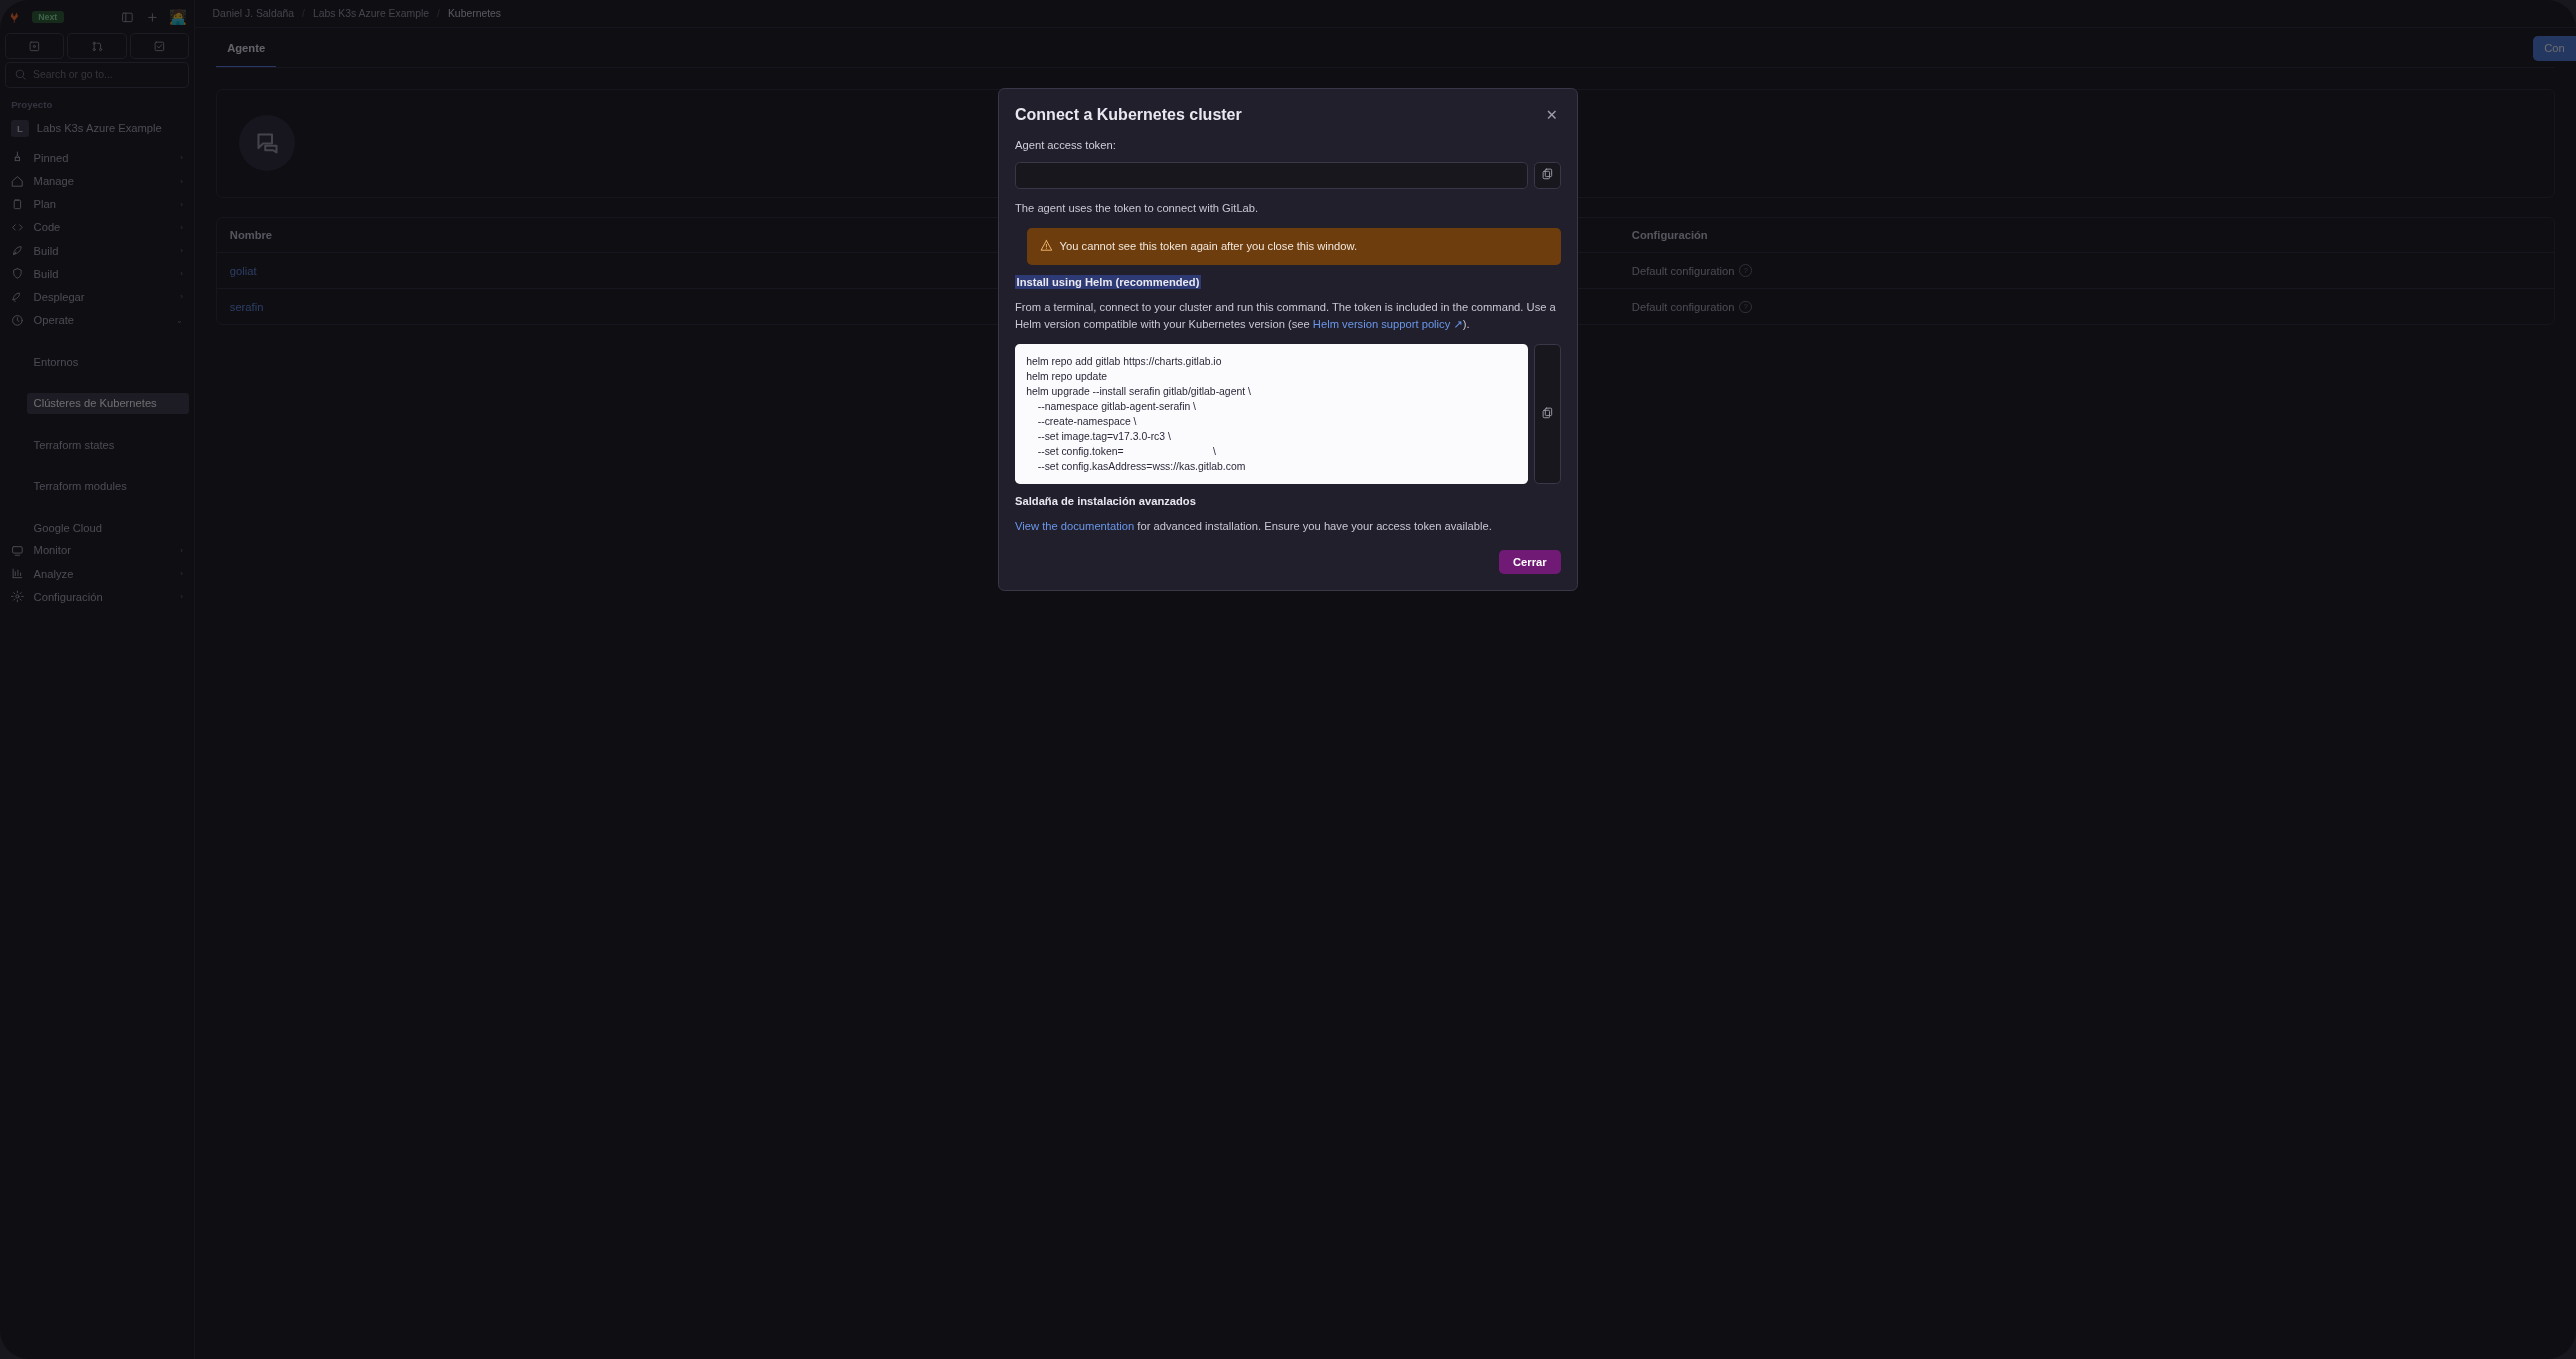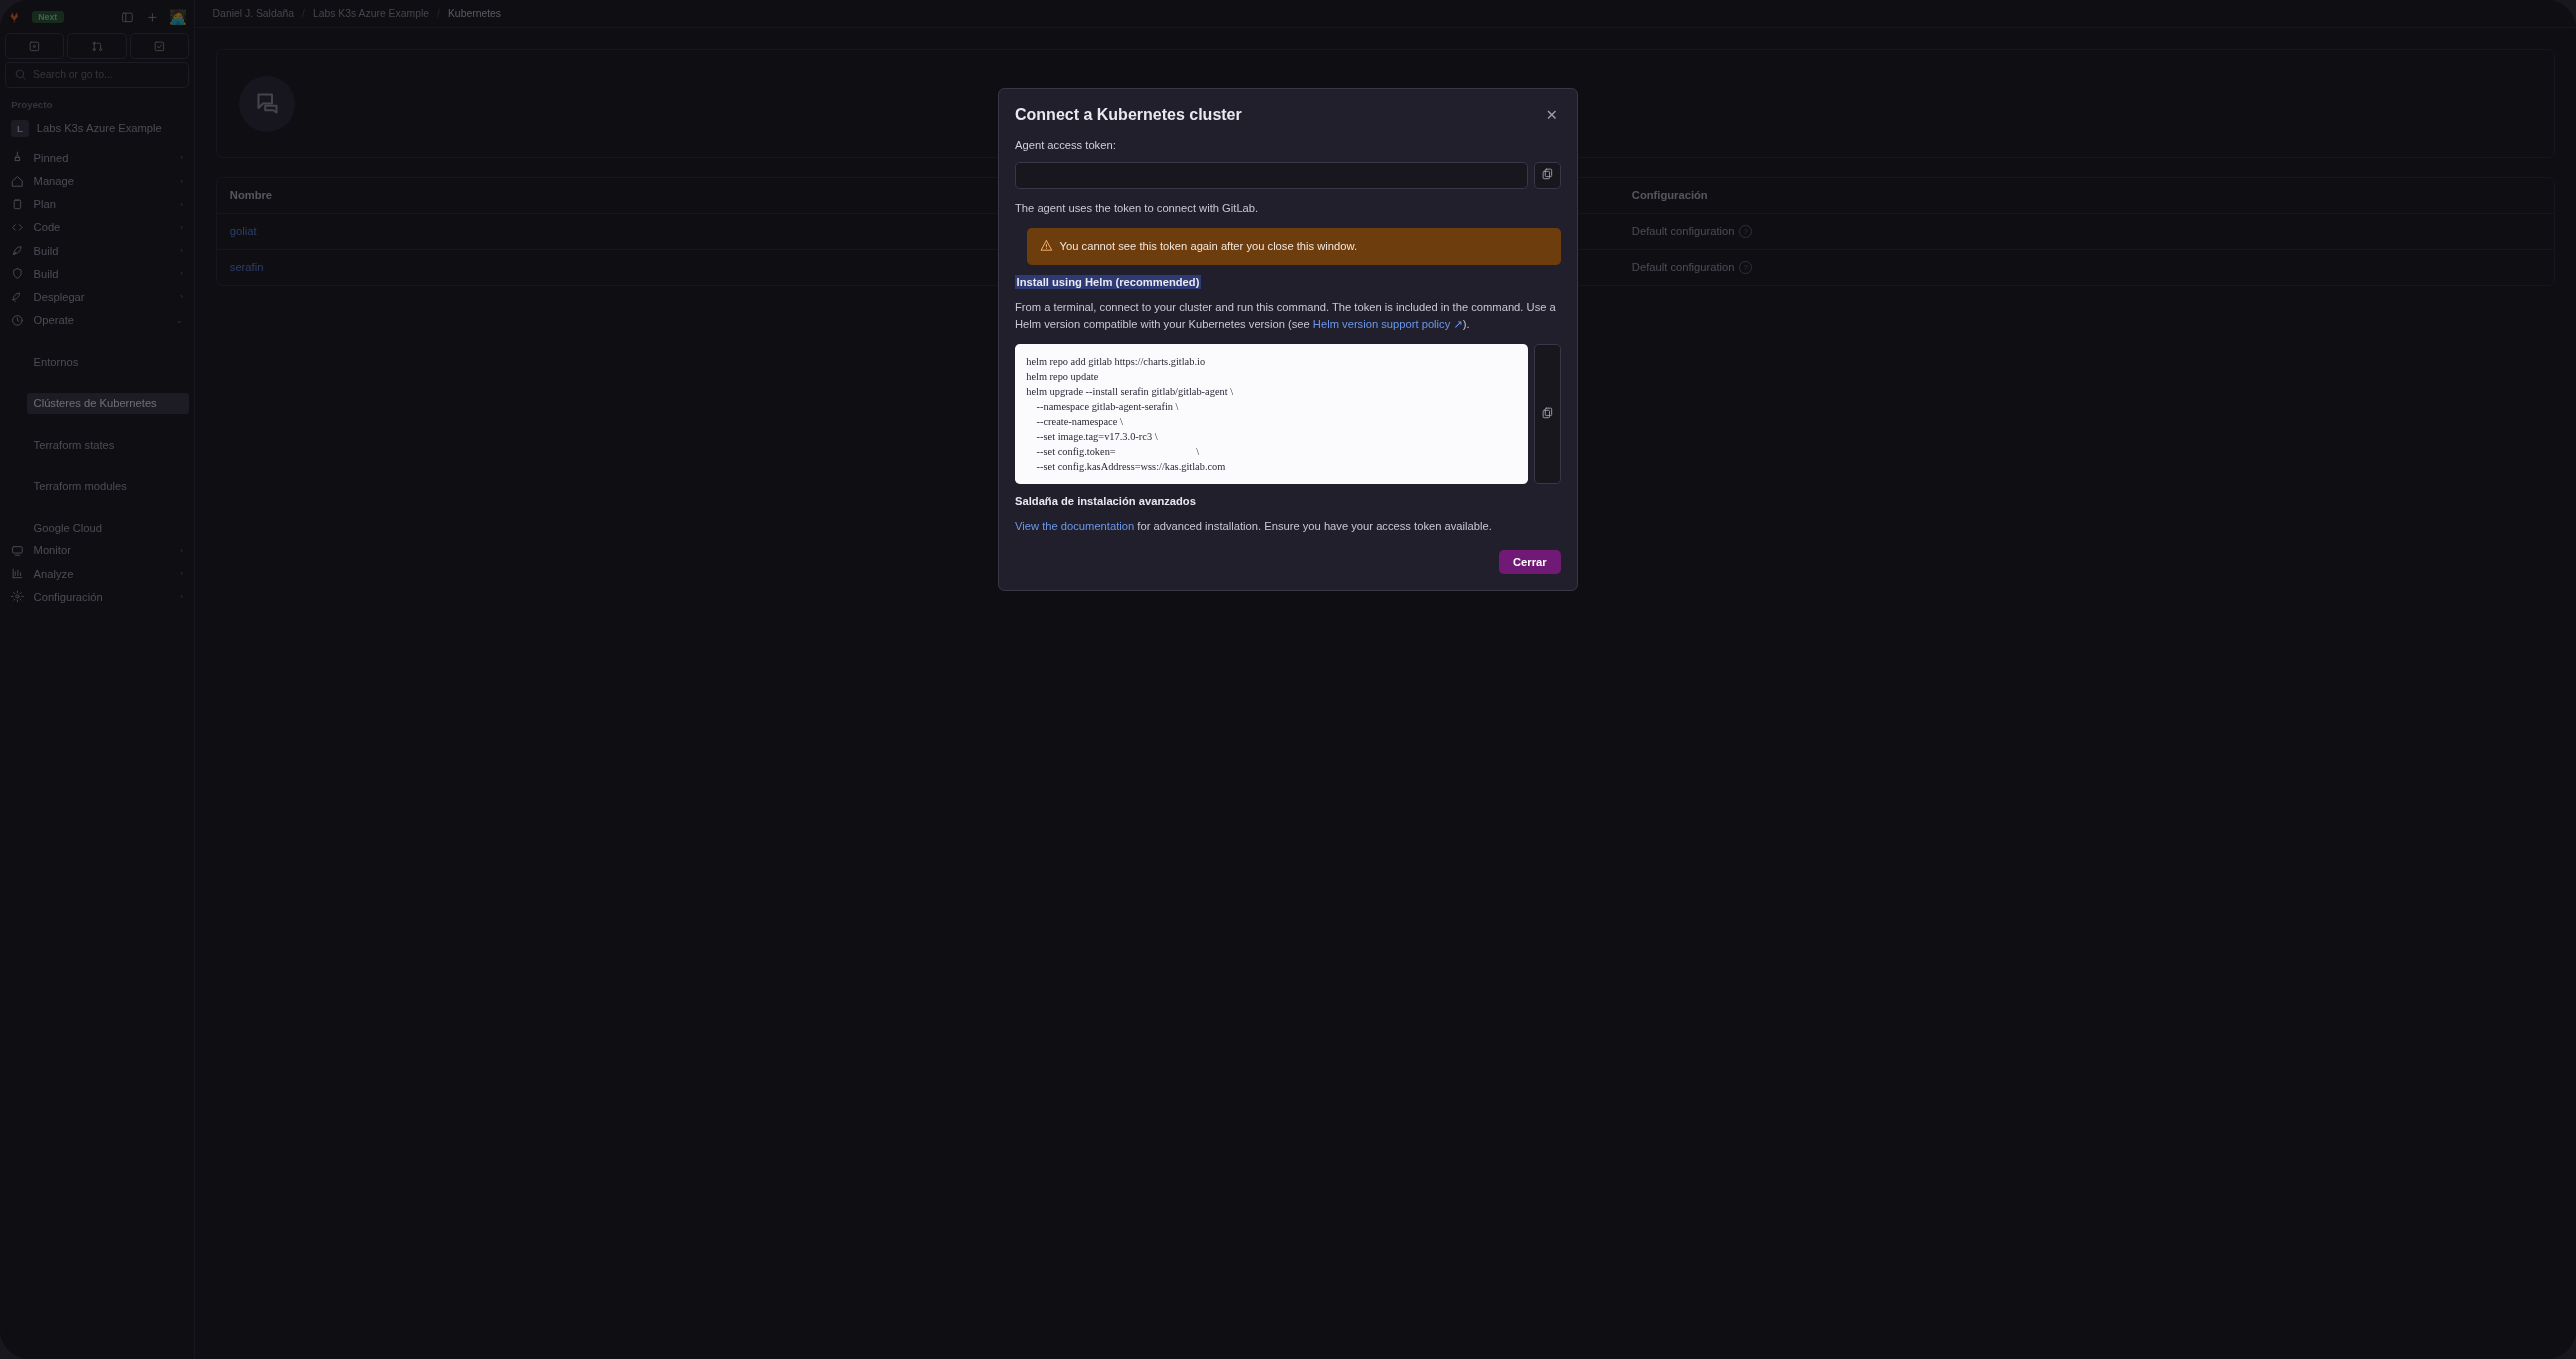--- a/index.html
+++ b/index.html
@@ -150,21 +150,21 @@
     background:#6e3d0e; border-radius:4.8px; padding:11.2px 12.8px;
     display:flex; gap:7px; align-items:center; color:#f1e7db;margin-left:12px;
   }
   .warn-ic { color:#f4b86e; }
   .hl-strong { font-weight:600; color:#e9e8f0; background:#2e3a74; padding:0.8px 1.6px;}
   .body-p { color:#c9c7d4; line-height:1.5;}
   .body-p a { color:#6b97ea; text-decoration:none;}
   .code-row { display:flex; gap:6.4px;}
   .code-block {
     flex:1; background:#fbfafd; color:#2b2838; border-radius:4.8px;
-    font-family: Liberation Serif, serif; font-size:10.4px;
+    font-family: Liberation Sans, sans-serif; font-size:10.4px;
     padding:9.6px 11.2px; white-space:pre-wrap; line-height:1.45;
   }
   .adv-title { font-weight:600; color:#e9e8f0;}
   .m-foot { display:flex; justify-content:flex-end; padding:0 16px 16px;}
   .primary-btn {
     background:#701a75; color:#fff; border:none; padding:6.4px 14.4px;
     border-radius:4.8px; font-size:11.2px; font-weight:700;
   }
 
   
@@ -356,20 +356,24 @@
   <div class="main-col">
     <div class="breadcrumbs">
       <span>Daniel J. Saldaña</span>
       <span class="sep">/</span>
       <span>Labs K3s Azure Example</span>
       <span class="sep">/</span>
       <span class="last">Kubernetes</span>
     </div>
 
     <div class="content-wrap">
+      <div class="tab-bar">
+        <div class="tab active">Agente</div>
+        <div class="right-action">Con</div>
+      </div>
 
       <div class="hero-card">
         <div class="chat-avatar">
           <svg viewBox="0 0 24 24" style="width:27px;height:27px;">
               <path d="M4 4h12v8H8l-4 4V4z"></path>
               <path d="M10 14h10v6l-3-2h-7v-4z"></path>
             </svg>
         </div>
       </div>
 

